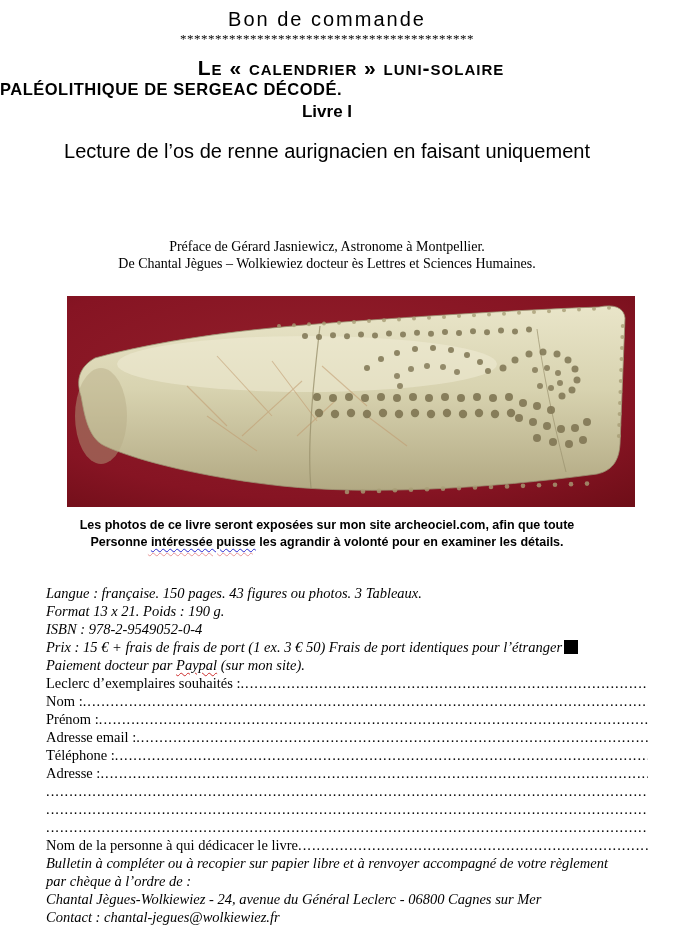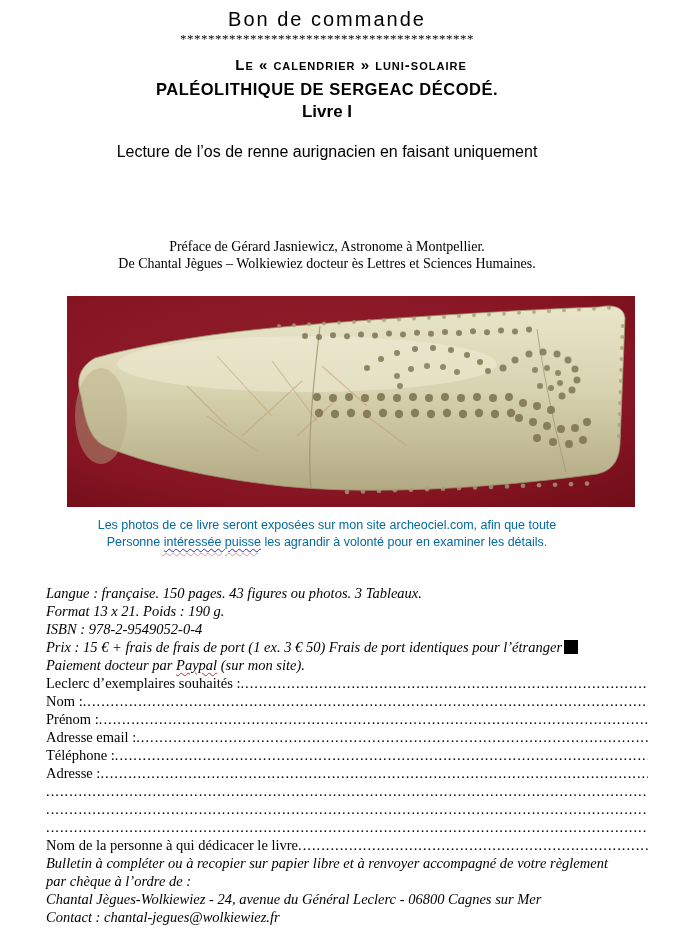--- a/index.html
+++ b/index.html
@@ -6,38 +6,38 @@
   .page{position:relative;width:654px;height:928px;background:#ffffff;color:#000;
         font-family:"Liberation Serif",serif;overflow:hidden;}
 
   
   .hdr-title{position:absolute;top:8px;left:0;right:0;text-align:center;
              font-family:"Liberation Sans",sans-serif;font-size:20px;letter-spacing:2px;}
   .hdr-stars{position:absolute;top:31px;left:0;right:0;text-align:center;
              font-family:"Liberation Serif",serif;font-size:13px;letter-spacing:0.5px;}
   .bt1{position:absolute;top:56px;left:0;right:0;text-align:center;
        font-family:"Liberation Sans",sans-serif;font-weight:bold;font-variant:small-caps;
-       font-size:15px;letter-spacing:1px;padding-left:48px;}
-  .bt2{position:absolute;top:80px;left:0;right:0;text-align:center;
+       font-size:21px;letter-spacing:1px;padding-left:48px;}
+  .bt2{position:absolute;top:80px;left:0;right:0;
        font-family:"Liberation Sans",sans-serif;font-weight:bold;
        font-size:16.5px;letter-spacing:0.5px;}
   .bt3{position:absolute;top:102px;left:0;right:0;text-align:center;
        font-family:"Liberation Sans",sans-serif;font-weight:bold;font-size:17px;}
   .subtitle{position:absolute;top:139px;left:0;right:0;text-align:center;
-            font-family:"Liberation Sans",sans-serif;font-size:16px;line-height:25px;}
+            font-family:"Liberation Sans",sans-serif;font-size:20px;line-height:25px;}
   .author{position:absolute;top:238px;left:0;right:0;text-align:center;
           font-family:"Liberation Serif",serif;font-size:14px;line-height:17px;}
 
   
   .photo{position:absolute;left:67px;top:296px;width:568px;height:211px;}
   .photo svg{display:block;}
 
   
   .caption{position:absolute;top:517px;left:0;right:0;text-align:center;
-           font-family:"Liberation Sans",sans-serif;font-size:12.5px;line-height:17px;color:#0369a1;}
+           font-family:"Liberation Sans",sans-serif;font-size:12.5px;line-height:17px;color:#000000;font-weight:bold;}
   .squiggle-wrap{position:relative;
                  text-decoration:underline;text-decoration-style:wavy;
                  text-decoration-color:#2a2ad0;text-decoration-thickness:1px;text-underline-offset:2px;}
   .squiggle-wrap::after{content:attr(data-word);position:absolute;left:-3px;top:3px;
                  color:transparent;white-space:nowrap;
                  text-decoration:underline;text-decoration-style:wavy;
                  text-decoration-color:rgba(214,74,74,0.55);text-decoration-thickness:1px;}
 
   
   .body-block{position:absolute;left:46px;top:584px;width:602px;

